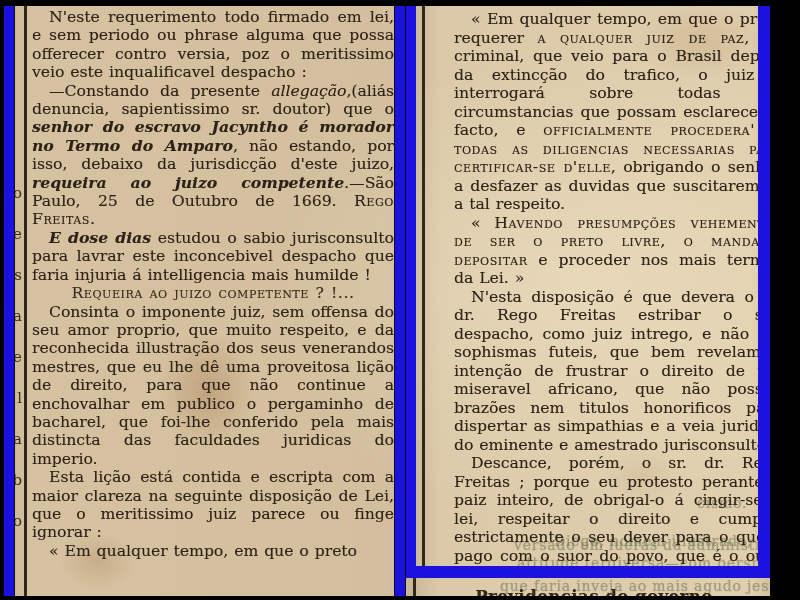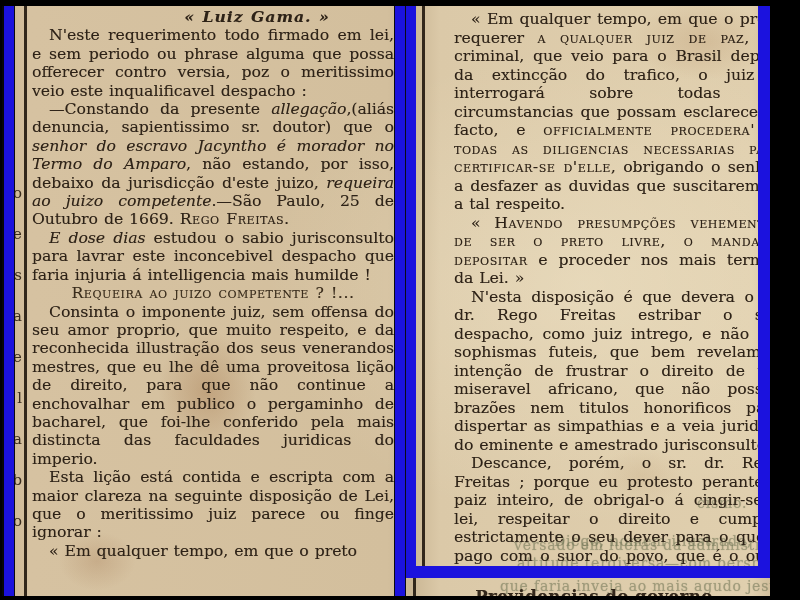--- a/index.html
+++ b/index.html
@@ -48,21 +48,21 @@
   #right-col{left:452px;top:4px;width:328px;height:568px;overflow:hidden;
     font-size:15.6px;line-height:18.5px;}
 
   .para{margin:0;text-align:justify;text-indent:17px;word-spacing:1px;}
   .para.prev-signature{text-align:center;text-indent:0;padding-left:88px;
     font-weight:bold;font-style:italic;letter-spacing:1px;}
   .para.center-sc{text-align:center;text-indent:0;letter-spacing:1.6px;color:#3a2d1c;}
 
   .s-n{}
   .s-i{font-style:italic;}
-  .s-bi{font-style:italic;font-weight:normal;}
+  .s-bi{font-style:italic;font-weight:bold;}
   .s-sc{font-variant:small-caps;letter-spacing:.6px;}
 
   
   #next-heading{
     position:absolute;left:428px;top:581px;width:328px;
     text-align:center;font-weight:bold;font-size:16.5px;color:#33271a;
     letter-spacing:.5px;text-shadow:.3px .3px 0 rgba(45,32,20,.4);
   }
 
   
@@ -126,21 +126,20 @@
         <span>a</span>
         <span>b</span>
         <span>o</span>
       </div>
 
     <div class="col-rule" id="rule-left"></div>
     <div class="col-rule" id="rule-right-col"></div>
     <div class="col-rule" id="rule-below-box"></div>
 
     <div id="left-col" class="column">
-        <p class="para prev-signature"><span class="s-n">« Luiz Gama. »</span></p>
         <p class="para"><span class="s-n">N'este requerimento todo firmado em lei, e sem periodo ou phrase alguma que possa offerecer contro versia, poz o meritissimo veio este inqualificavel despacho :</span></p>
         <p class="para"><span class="s-n">—Constando da presente </span><span class="s-i">allegação</span><span class="s-n">,(aliás denuncia, sapientissimo sr. doutor) que o </span><span class="s-bi">senhor do escravo Jacyntho é morador no Termo do Amparo</span><span class="s-n">, não estando, por isso, debaixo da jurisdicção d'este juizo, </span><span class="s-bi">requeira ao juizo competente</span><span class="s-n">.—São Paulo, 25 de Outubro de 1669. </span><span class="s-sc">Rego Freitas.</span></p>
         <p class="para"><span class="s-bi">E dose dias</span><span class="s-n"> estudou o sabio jurisconsulto para lavrar este inconcebivel despacho que faria injuria á intelligencia mais humilde !</span></p>
         <p class="para center-sc"><span class="s-sc">Requeira ao juizo competente ? !...</span></p>
         <p class="para"><span class="s-n">Consinta o imponente juiz, sem offensa do seu amor proprio, que muito respeito, e da reconhecida illustração dos seus venerandos mestres, que eu lhe dê uma proveitosa lição de direito, para que não continue a enchovalhar em publico o pergaminho de bacharel, que foi-lhe conferido pela mais distincta das faculdades juridicas do imperio.</span></p>
         <p class="para"><span class="s-n">Esta lição está contida e escripta com a maior clareza na seguinte disposição de Lei, que o meritissimo juiz parece ou finge ignorar :</span></p>
         <p class="para"><span class="s-n">« Em qualquer tempo, em que o preto</span></p>
       </div>
 
     <div id="right-col" class="column">

